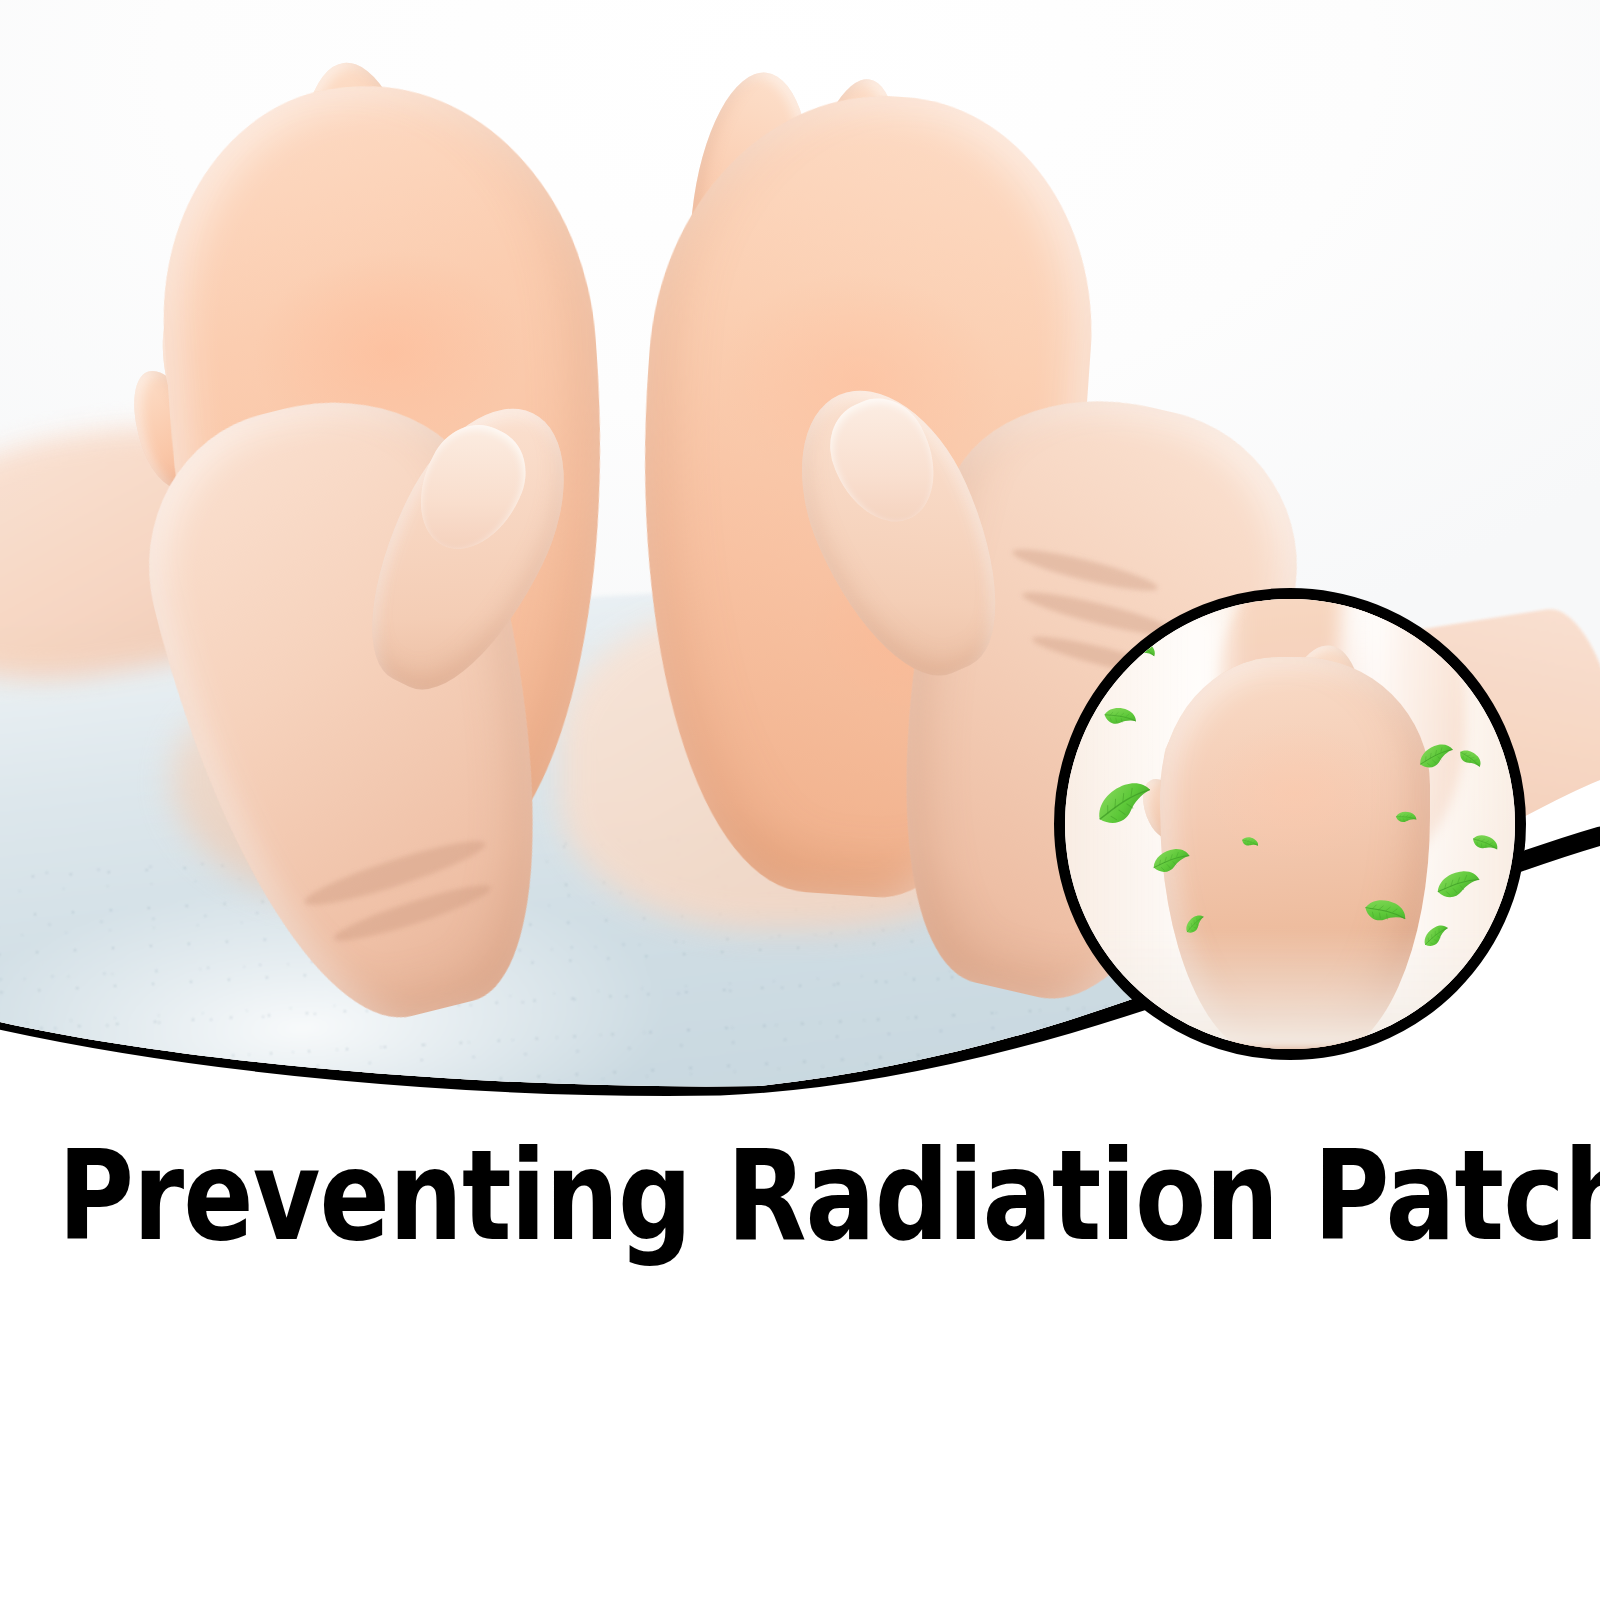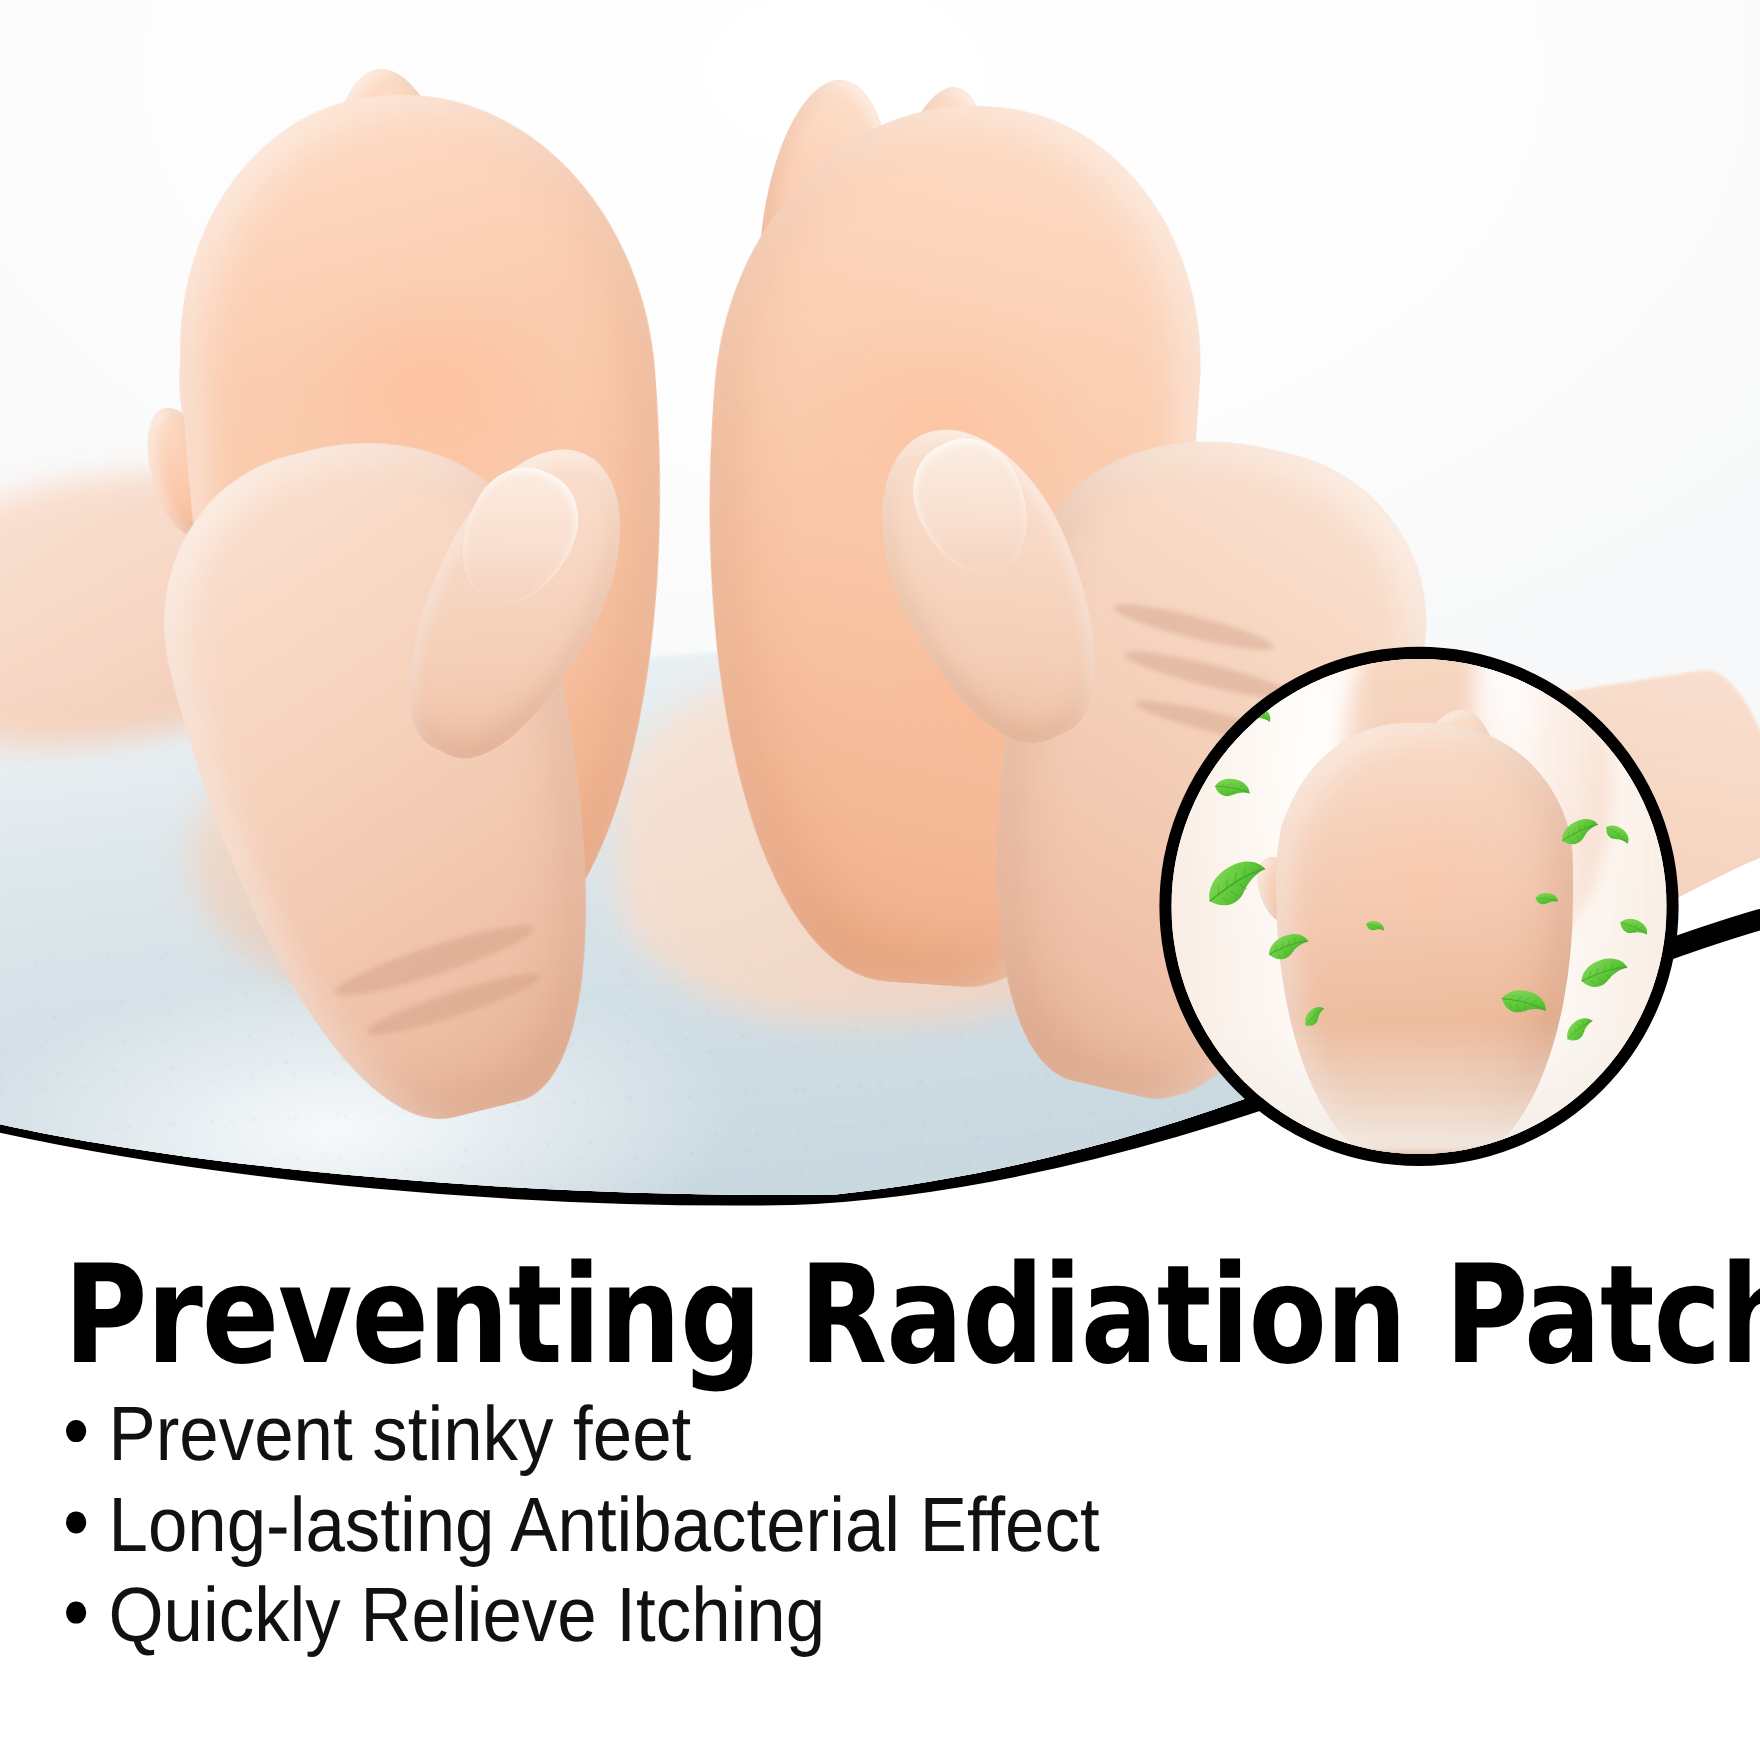--- a/index.html
+++ b/index.html
@@ -424,28 +424,14 @@
             <path d="M4,34 C12,10 40,0 66,4 C84,7 95,18 98,30 C82,30 66,36 54,46 C40,57 18,56 4,34 Z" fill="url(#lg12)"></path>
             <path d="M4,34 C30,30 62,22 98,30" fill="none" stroke="#3f9c27" stroke-width="2.2" opacity=".75"></path>
             <path d="M20,32 L26,20 M34,30 L42,17 M50,27 L58,15 M66,25 L74,14 M22,38 L28,48 M38,35 L44,47 M54,32 L60,44" fill="none" stroke="#3f9c27" stroke-width="1.5" opacity=".55"></path>
           </svg>
         </div>
       </div>
   </div>
 
   <div id="title">Preventing Radiation Patch</div>
 
-  <ul id="bullets">
-    <li>
-      <span class="dot"></span>
-      <span>Prevent stinky feet</span>
-    </li>
-    <li>
-      <span class="dot"></span>
-      <span>Long-lasting Antibacterial Effect</span>
-    </li>
-    <li>
-      <span class="dot"></span>
-      <span>Quickly Relieve Itching</span>
-    </li>
-  </ul>
 
 </div>
 
 </body></html>

